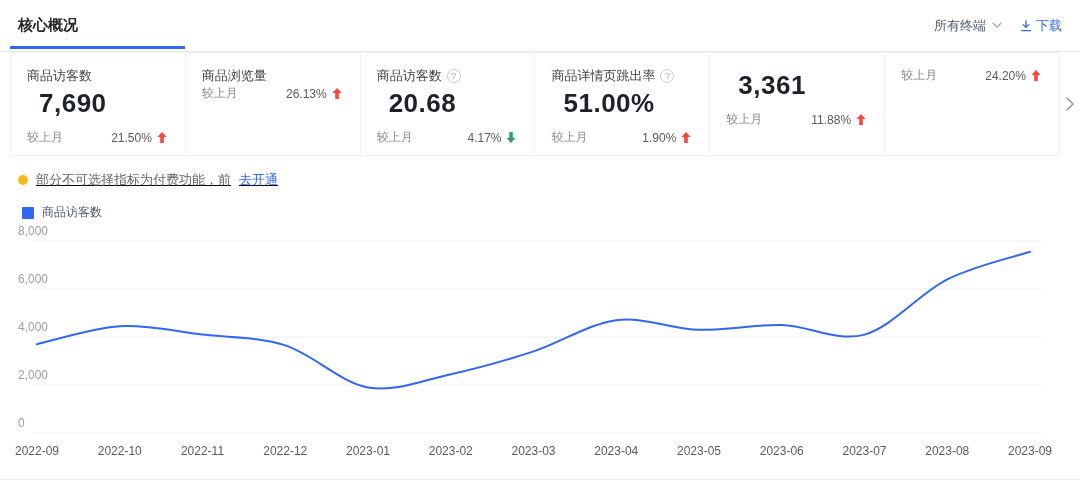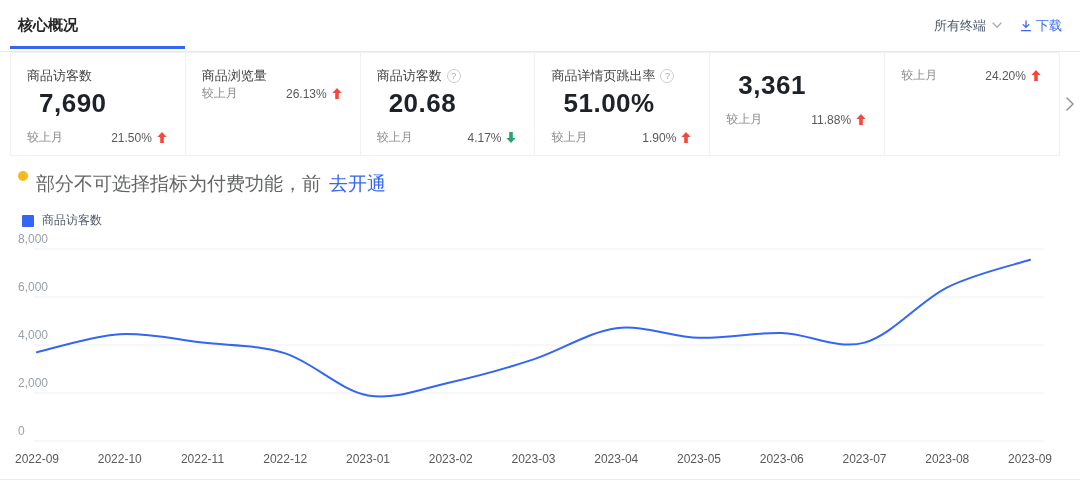--- a/index.html
+++ b/index.html
@@ -26,21 +26,21 @@
   .kpi-value { font-size:26px; font-weight:bold; color:#1d2129; margin:3px 0 10px 12px; letter-spacing:0.5px; }
   .kpi-compare { display:flex; align-items:center; justify-content:space-between; padding-right:2px; font-size:12px;text-align:center; }
   .compare-label { color:#8c8c8c; }
   .change-group { display:flex; align-items:center; gap:5px; color:#595959; }
   .arrow { width:10px; height:11px; display:inline-flex; }
   .kpi-card.up  .arrow { color:var(--up); }
   .kpi-card.down .arrow { color:var(--down); transform:rotate(180deg); }
   .next-btn { width:30px; display:flex; justify-content:center; align-items:center; height:104px; cursor:pointer; color:#8c8c8c; }
 
   
-  .notice { display:flex; gap:8px; margin:15px 0 0 18px; font-size:19px; }
+  .notice { display:flex; align-items:center; gap:8px; margin:15px 0 0 18px; font-size:13px;text-decoration:underline; }
   .notice-dot { width:10px; height:10px; border-radius:50%; background:var(--yellow); }
   .notice-text { color:#646566; }
   .notice-link { color:var(--accent); cursor:pointer; }
 
   
   .legend { display:flex; align-items:center; gap:8px; margin:15px 0 0 22px; }
   .legend-swatch { width:12px; height:12px; background:var(--accent); border-radius:1px; }
   .legend-label { font-size:12px; color:#4e5969; }
 
   

